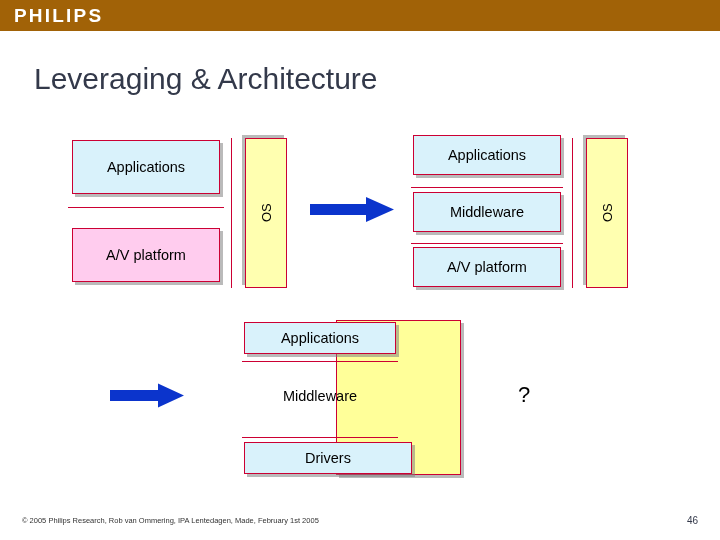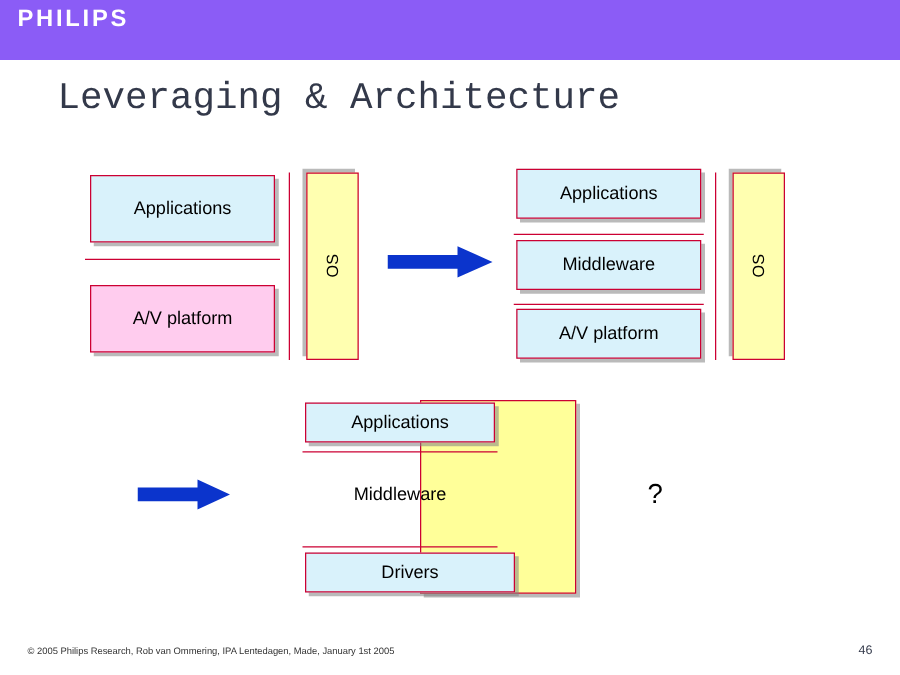--- a/index.html
+++ b/index.html
@@ -5,37 +5,37 @@
   html,body{margin:0;padding:0;}
   body{
     width:720px;height:540px;
     background:#ffffff;
     font-family:"Liberation Sans", sans-serif;
     overflow:hidden;
     position:relative;
   }
   
   .header-bar{
-    position:absolute;left:0;top:0;width:720px;height:48px;
-    background:#8b5cf6;
+    position:absolute;left:0;top:0;width:720px;height:31px;
+    background:#a16207;
   }
   .philips-logo{
     position:absolute;left:14px;top:5px;
     color:#ffffff;
     font-size:19px;
     font-weight:bold;
     letter-spacing:2.2px;
     font-family:"Liberation Sans", sans-serif;
   }
   
   .slide-title{
-    position:absolute;left:46px;top:62px;
+    position:absolute;left:34px;top:62px;
     font-size:30px;
     color:#33394a;
-    font-family:Liberation Mono, monospace;
+    font-family:Liberation Sans, sans-serif;
     white-space:nowrap;
   }
   
   .blk{
     position:absolute;
     box-sizing:border-box;
     display:flex;align-items:center;justify-content:center;
     font-size:14.5px;
     color:#000;
     text-align:center;
@@ -136,14 +136,14 @@
 <div class="blk blk-yellow-nb" style="left:244px;top:366px;width:152px;height:60px;border:none;background:transparent;">
   <span>Middleware</span>
 </div>
 <div class="hline" style="left:242px;top:437px;width:156px;"></div>
 <div class="blk blk-blue shadow" style="left:244px;top:442px;width:168px;height:32px;">
   <span>Drivers</span>
 </div>
 
 <div class="qmark" style="left:518px;top:382px;">?</div>
 
-<div class="footer-text">© 2005 Philips Research,  Rob van Ommering, IPA Lentedagen, Made, January 1st 2005</div>
+<div class="footer-text">© 2005 Philips Research,  Rob van Ommering, IPA Lentedagen, Made, February 1st 2005</div>
 <div class="page-num">46</div>
 
 </body></html>

